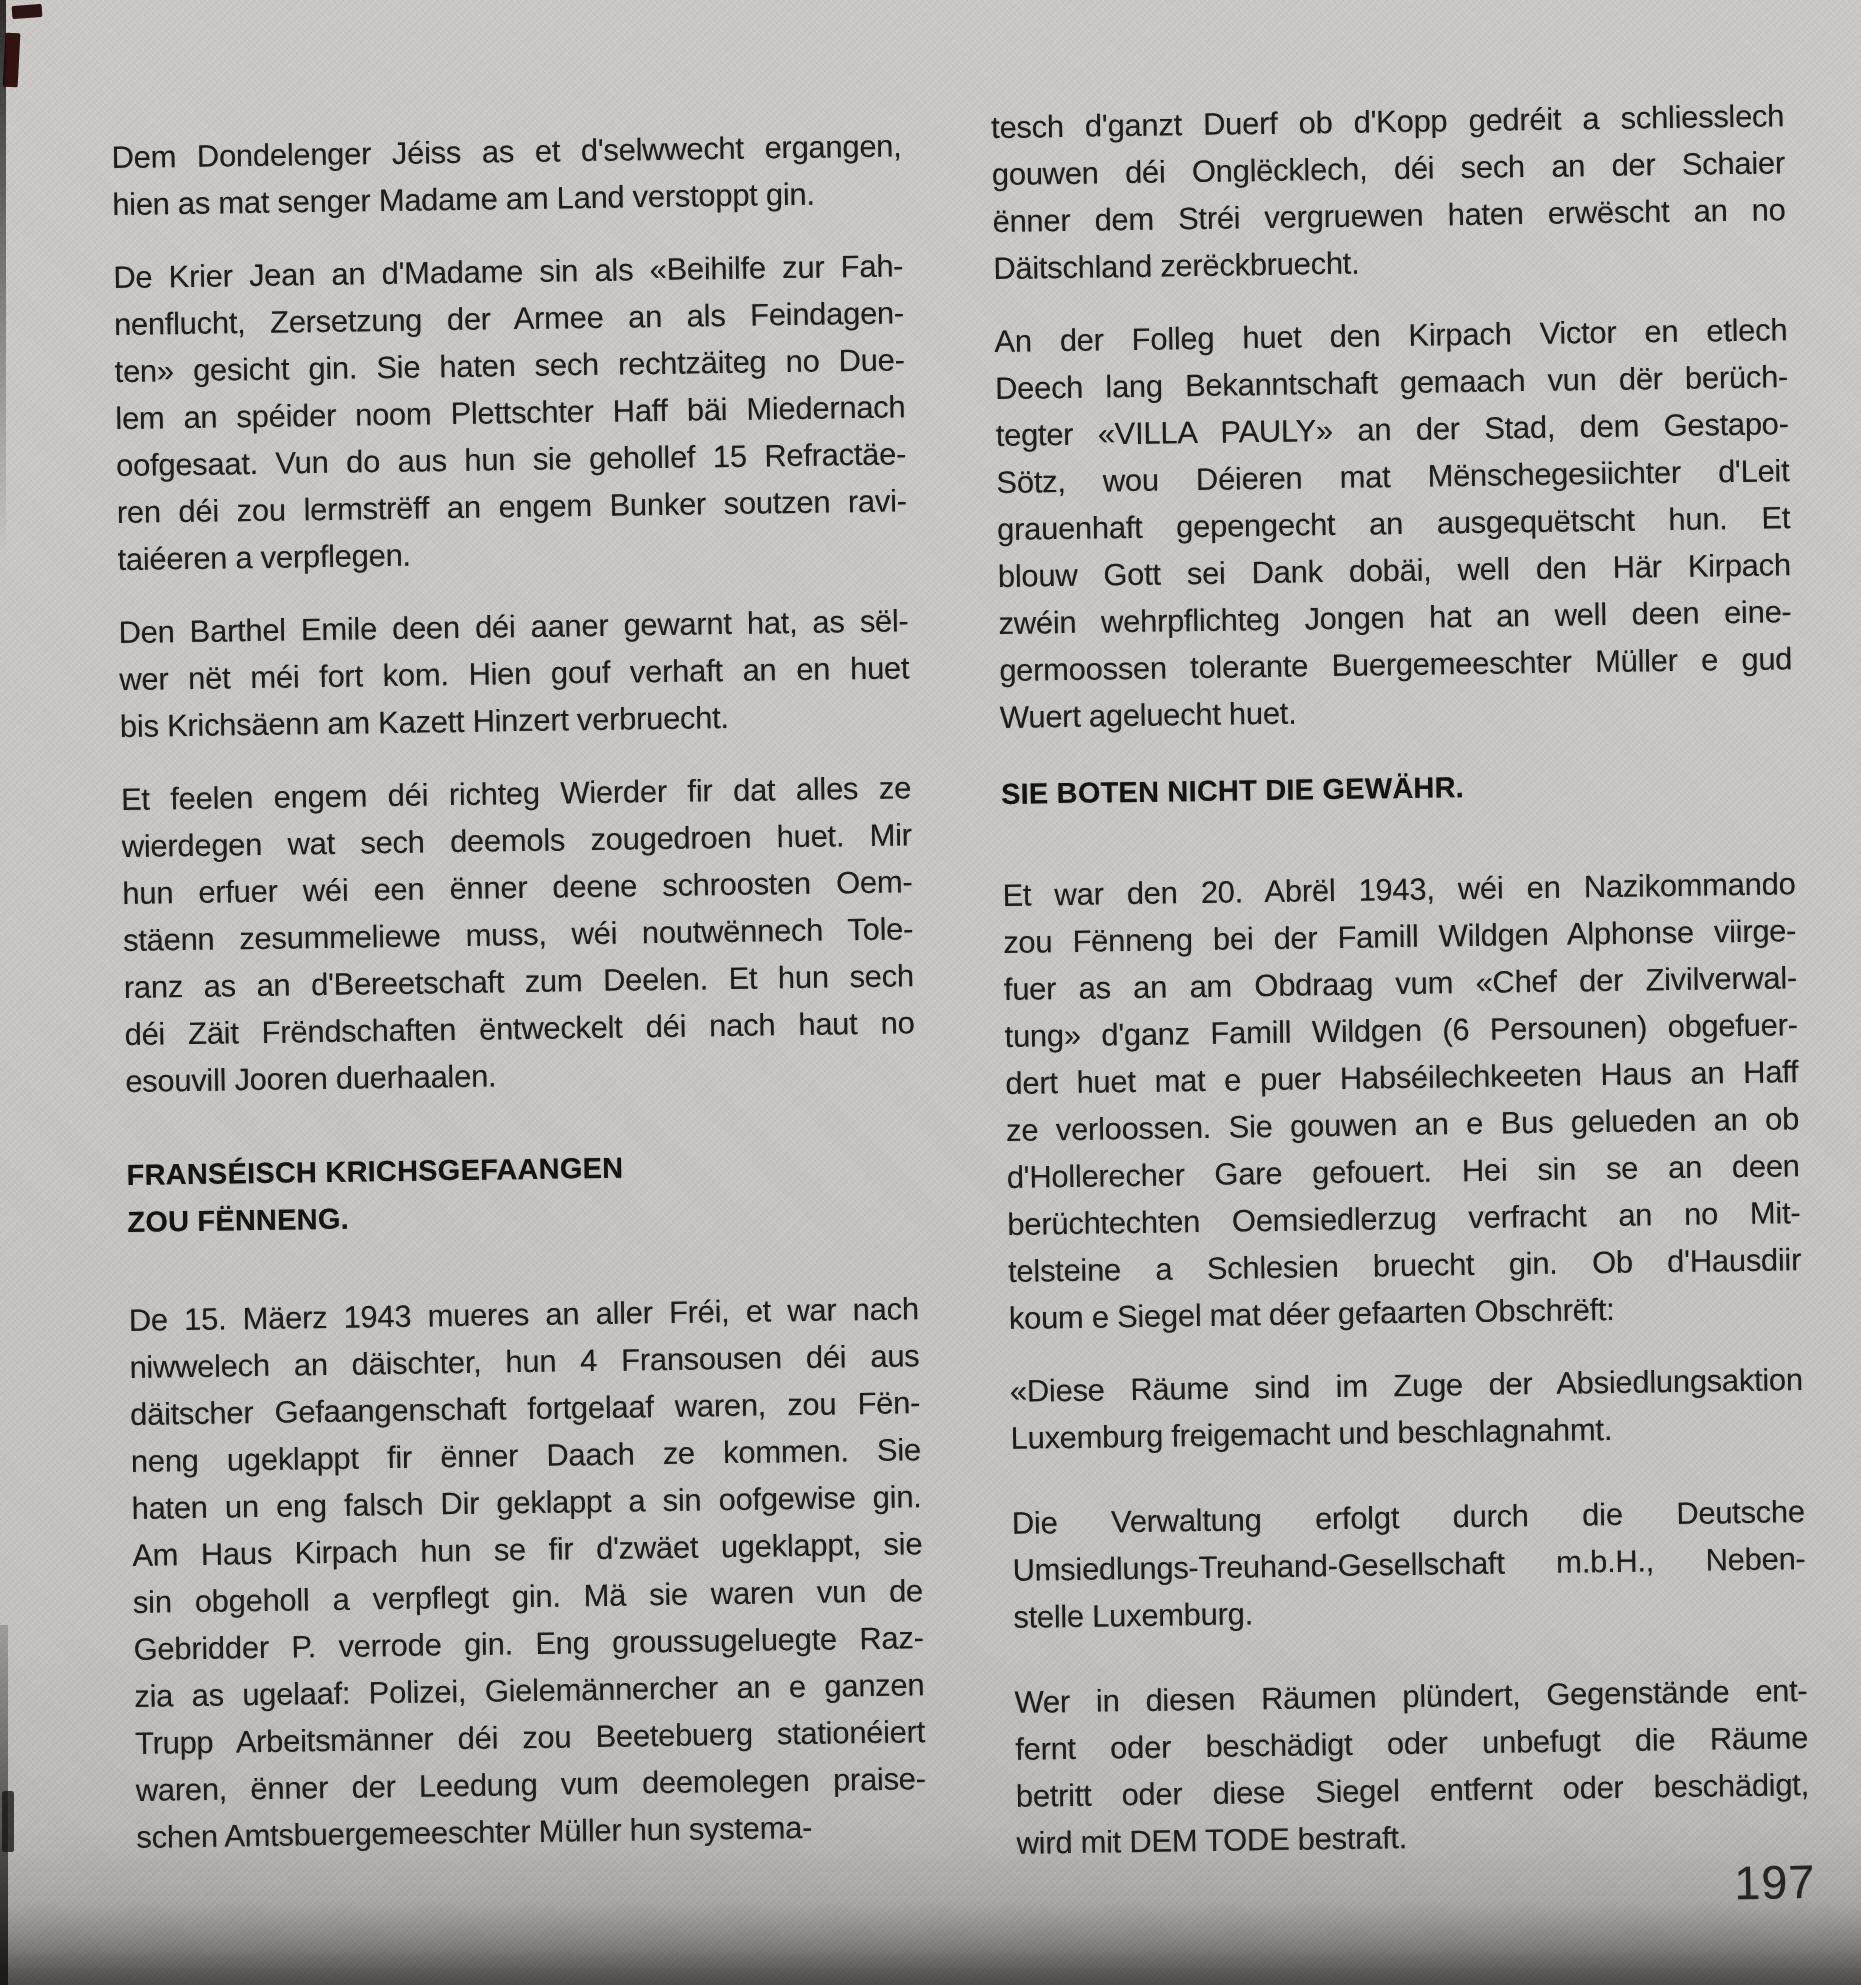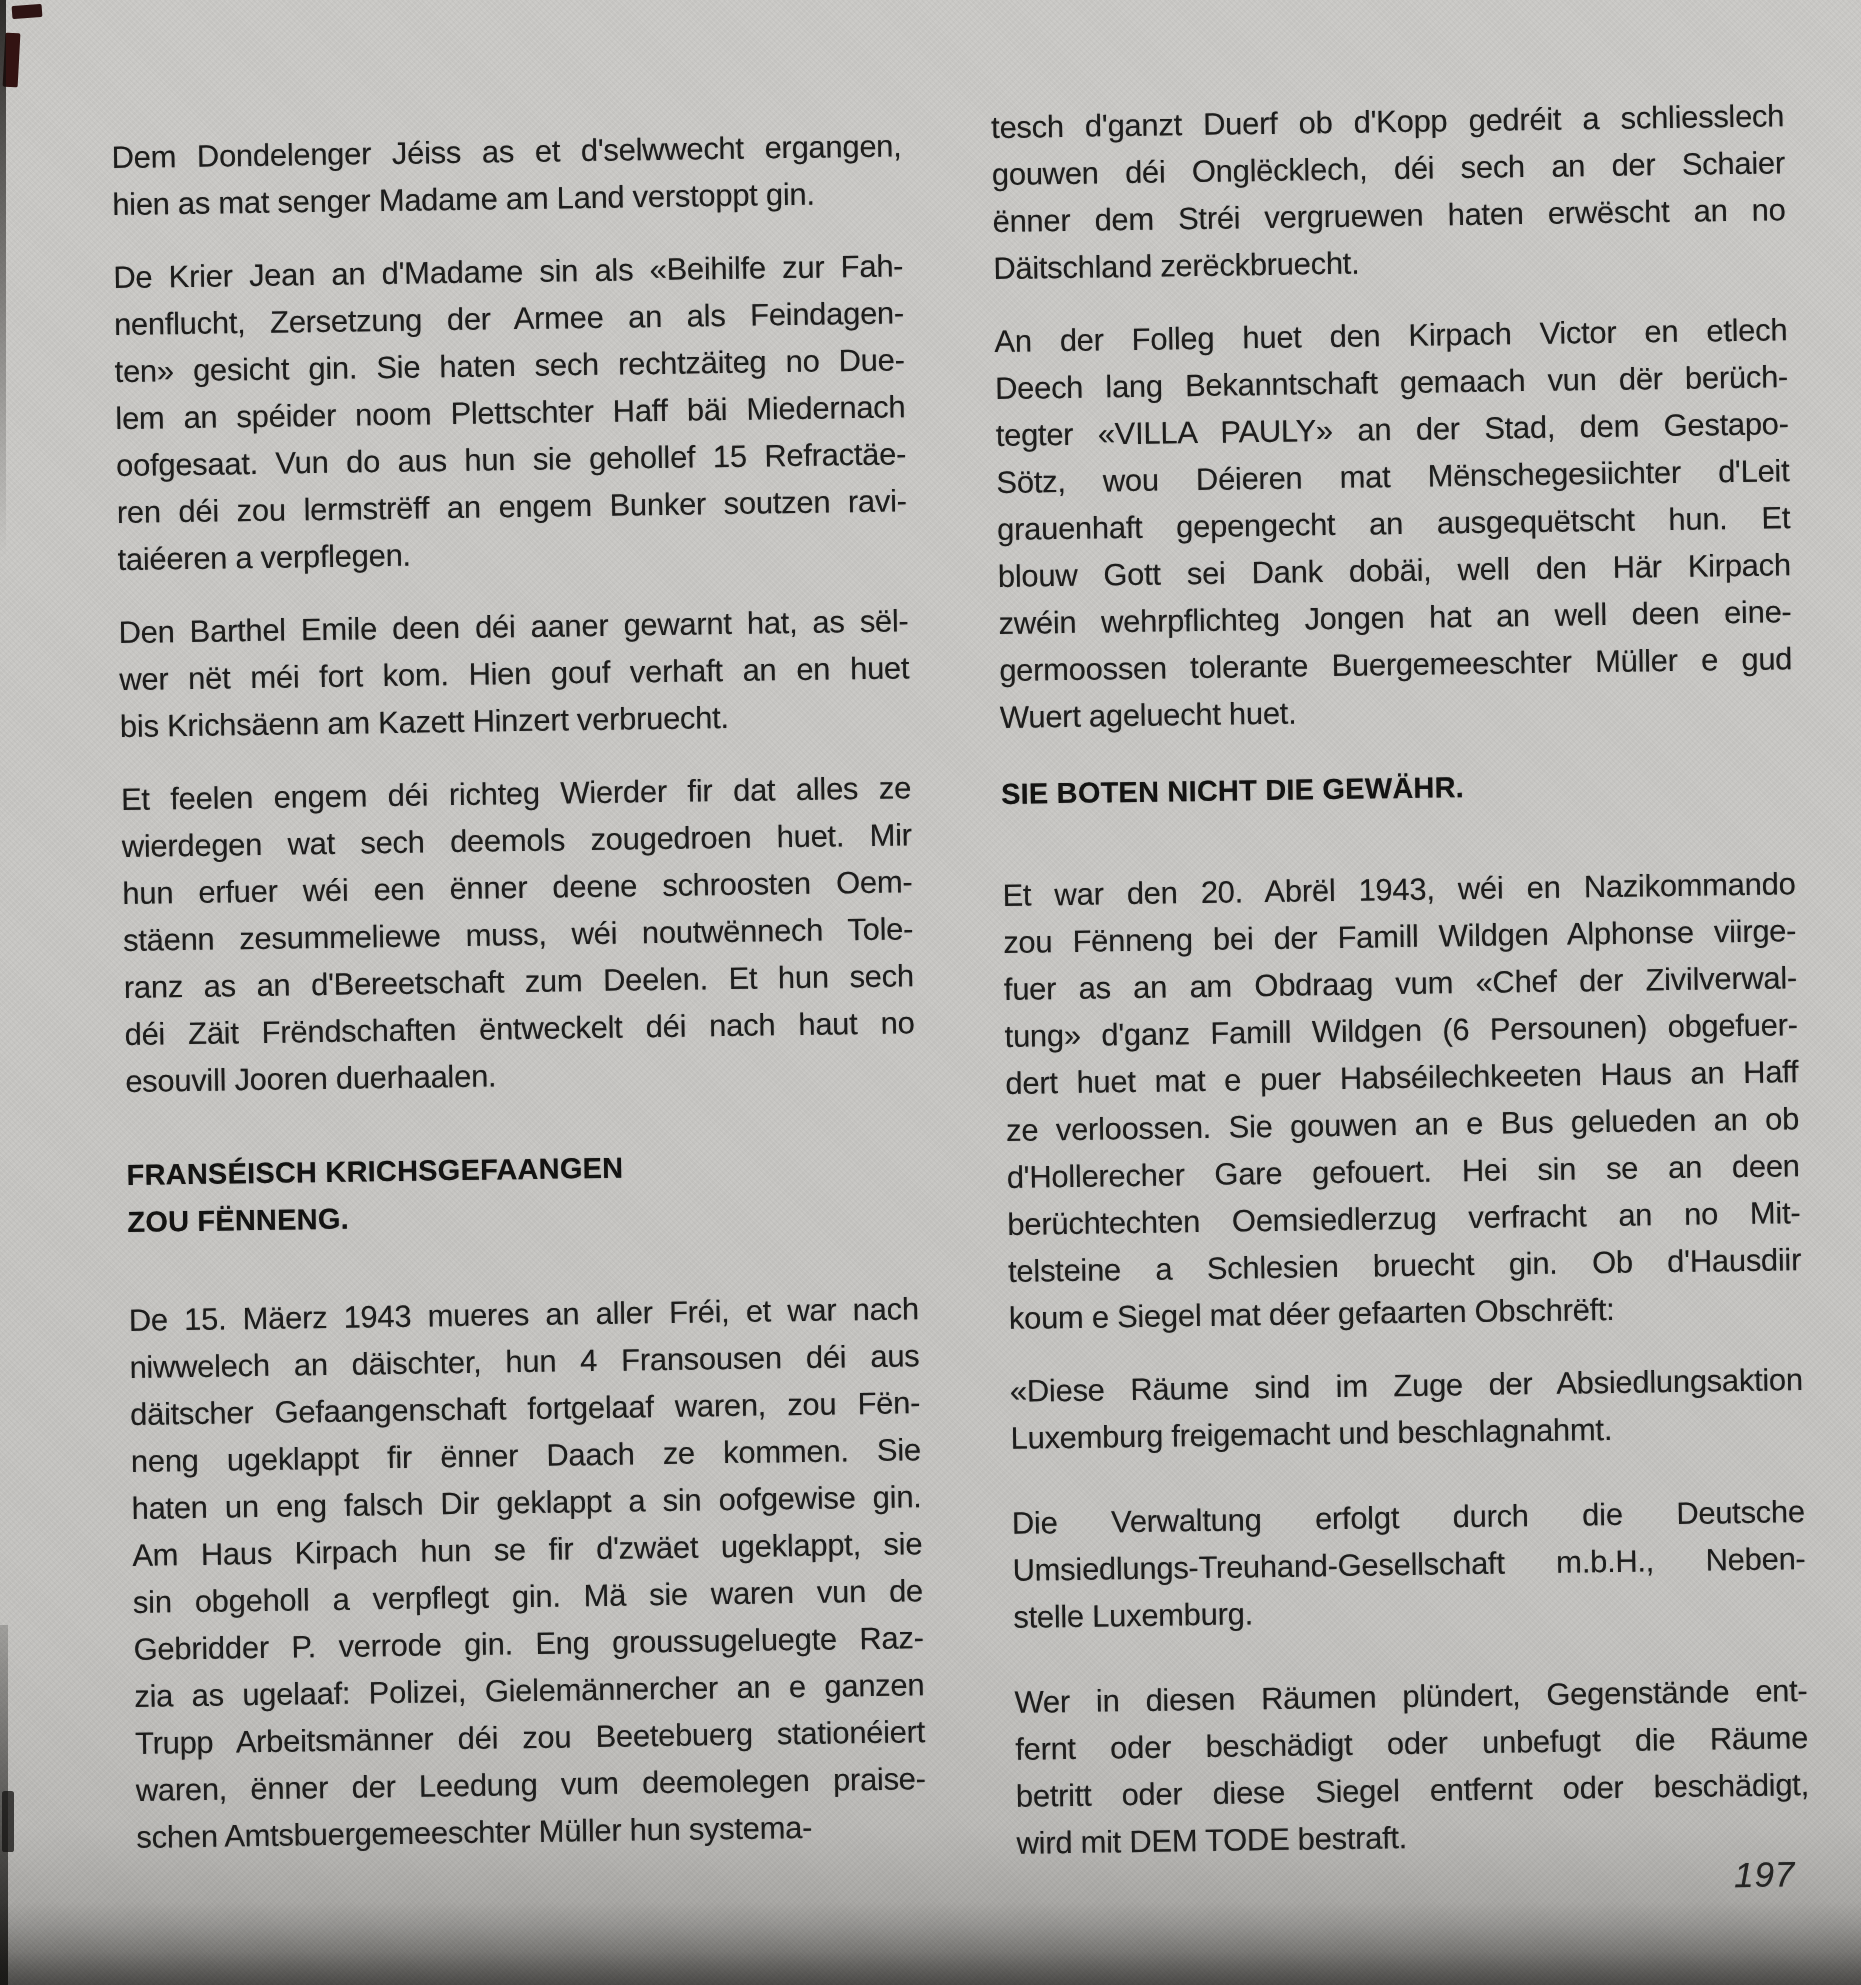--- a/index.html
+++ b/index.html
@@ -47,23 +47,22 @@
     letter-spacing:0.2px;
     text-shadow:0 0 0.9px rgba(15,15,14,0.5);
   }
   .heading .tline { text-align:left; text-align-last:left; }
   .heading-left  { margin:47px 0 51px 0; }
   .heading-right { margin:30px 0 54px 0; }
   .quote { margin-bottom:38px; }
   .quote:last-child { margin-bottom:0; }
   .page-number {
     position:absolute; left:1721px; top:1867px;
-    font-size:35px; color:#252524; letter-spacing:0.9px;
+    font-size:47px; color:#252524; letter-spacing:0.9px;
     text-shadow:0 0 0.9px rgba(25,25,24,0.45);
-    font-style:italic;
   }
 </style>
 </head>
 <body>
 
 <div class="sheet">
 
   <div class="edge edge-mark-1"></div>
   <div class="edge edge-mark-2"></div>
   <div class="edge edge-strip-top"></div>

